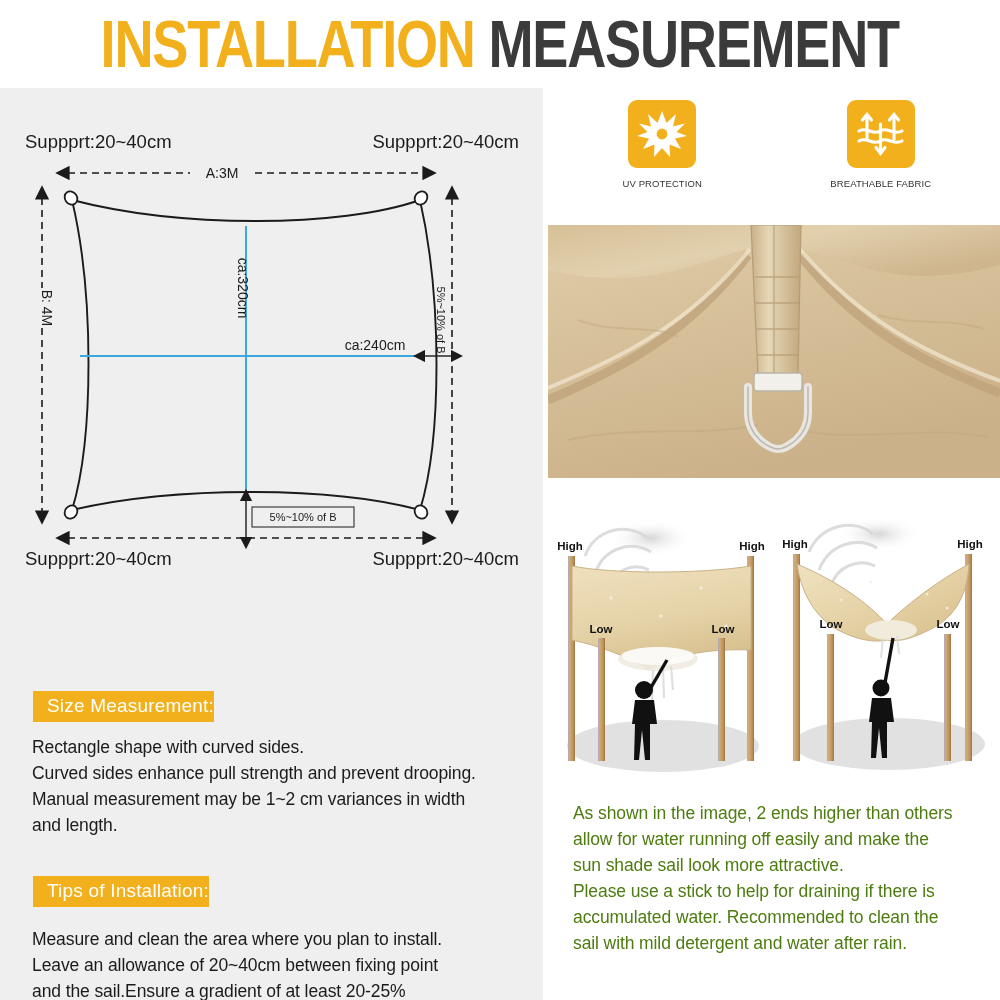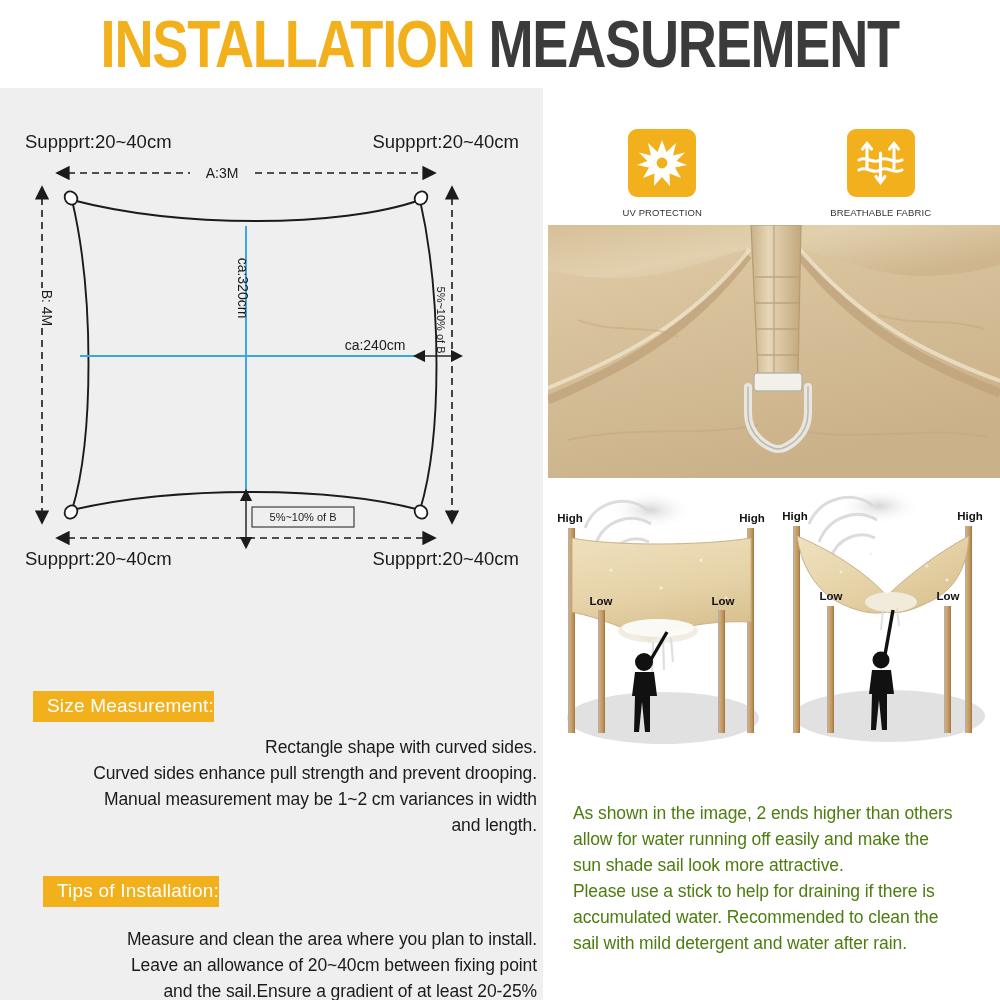--- a/index.html
+++ b/index.html
@@ -50,38 +50,37 @@
     white-space: nowrap;
     letter-spacing: 0.2px;
   }
   .sec-body {
     position: absolute;
     color: #1b1b1b;
     font-size: 17.5px;
     line-height: 26px;
     white-space: pre-line;
     letter-spacing: -0.1px;
-    text-align: right;
   }
 
   #size-head { left: 33px; top: 603px; }
   #size-body { left: 32px; top: 646px; width: 505px; }
-  #tips-head { left: 43px; top: 788px; text-align: right; }
+  #tips-head { left: 33px; top: 788px; text-align: right; }
   #tips-body { left: 32px; top: 838px; width: 505px; }
 
   
   .right-col {
     position: absolute; left: 543px; top: 0; width: 457px; height: 912px;
     background: #ffffff;
   }
 
   
   .features {
     position: absolute; left: 0; top: 0; width: 457px; height: 130px;
-    display: flex; justify-content: space-around; align-items: flex-end;
+    display: flex; justify-content: space-around; align-items: flex-start;
     padding: 12px 10px 0 10px;
   }
   .feat { width: 100px; display: flex; flex-direction: column; align-items: center; }
   .feat-tile {
     width: 68px; height: 68px; border-radius: 9px; background: #F2B01C;
     display: flex; align-items: center; justify-content: center;
   }
   .feat-label {
     margin-top: 10px; font-size: 9.5px; color: #333; letter-spacing: 0.1px;
     white-space: nowrap; text-align: center;
@@ -90,21 +89,21 @@
   
   .photo {
     position: absolute; left: 5px; top: 137px; width: 452px; height: 253px;
     overflow: hidden;
     background: #d8c29c;
   }
   .photo svg { display: block; }
 
   
   .illus {
-    position: absolute; left: 8px; top: 392px; width: 449px; height: 290px;
+    position: absolute; left: 8px; top: 420px; width: 449px; height: 290px;
     background: #ffffff; overflow: hidden;
   }
 
   
   .note {
     position: absolute; left: 30px; top: 712px; width: 420px;
     font-size: 17.5px; line-height: 26px; color: #4d7c0f;
     white-space: pre-line; letter-spacing: -0.1px;
   }
 

